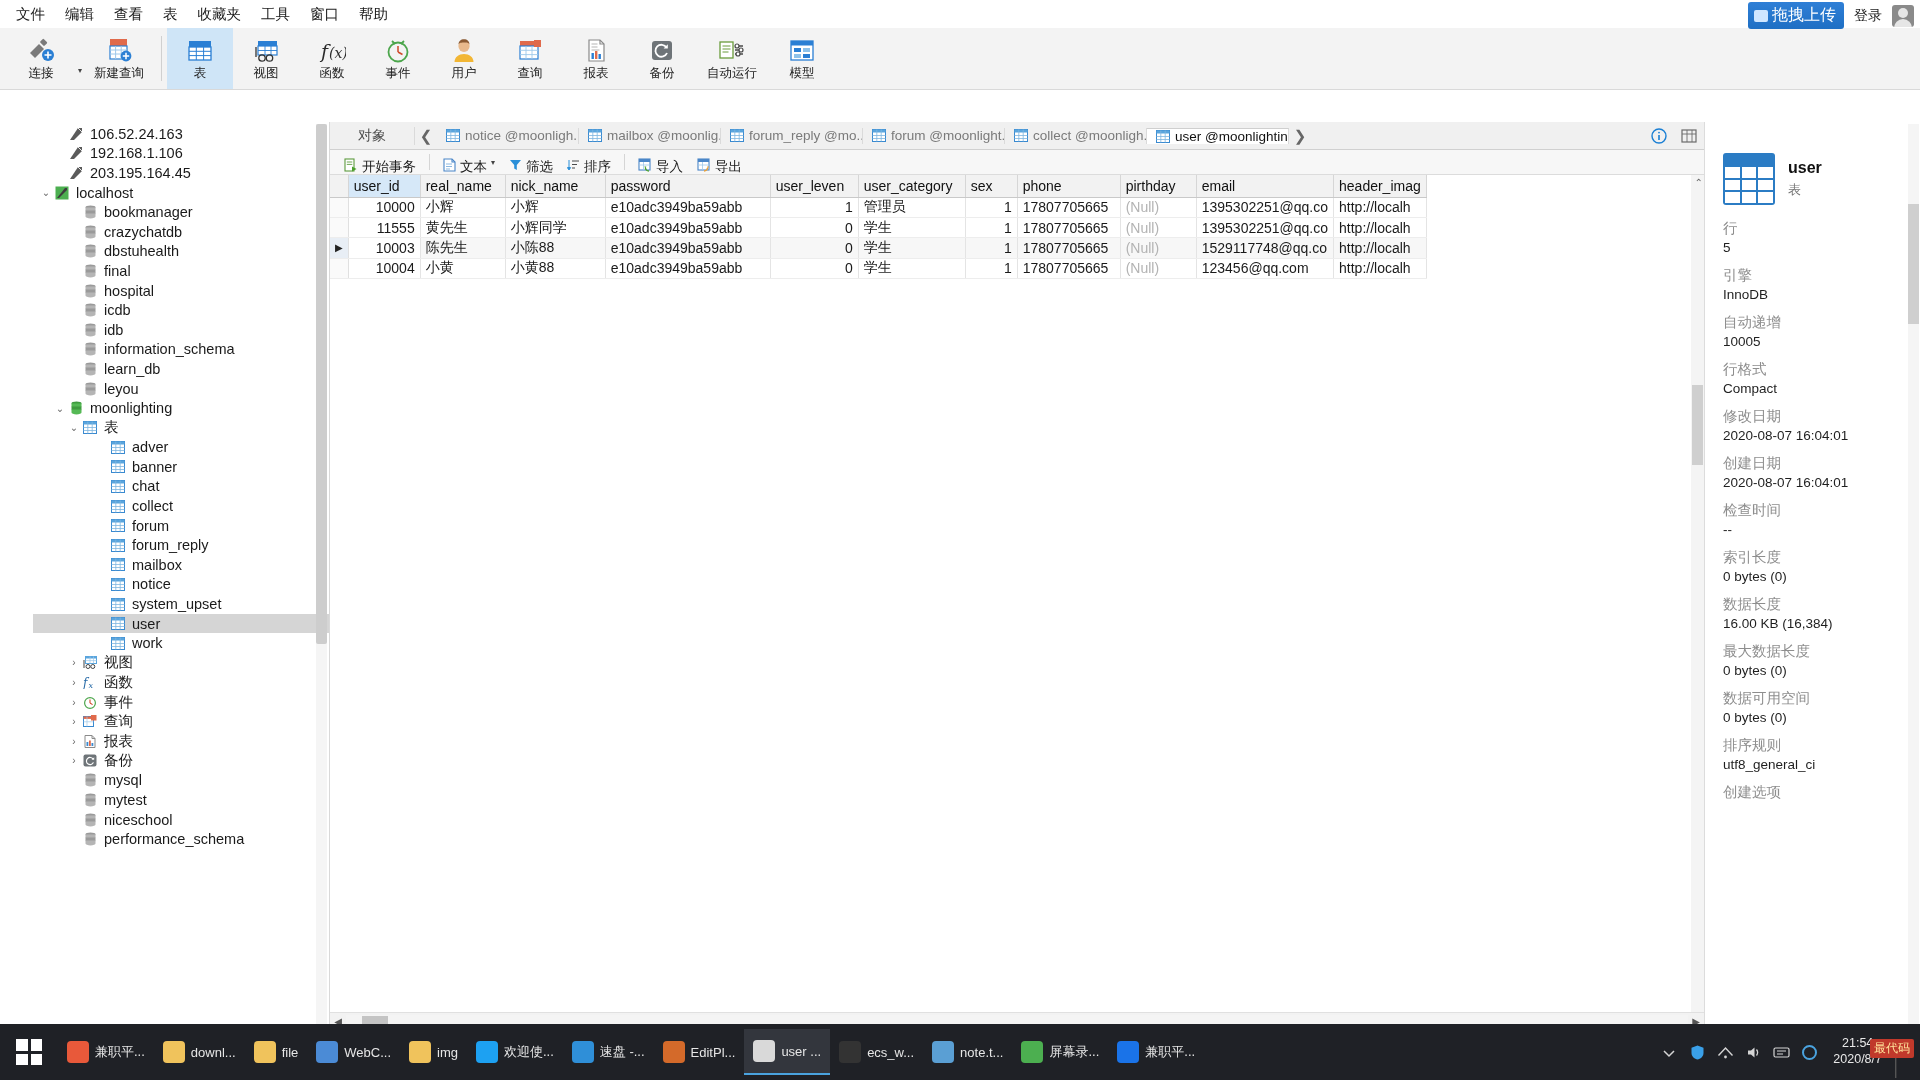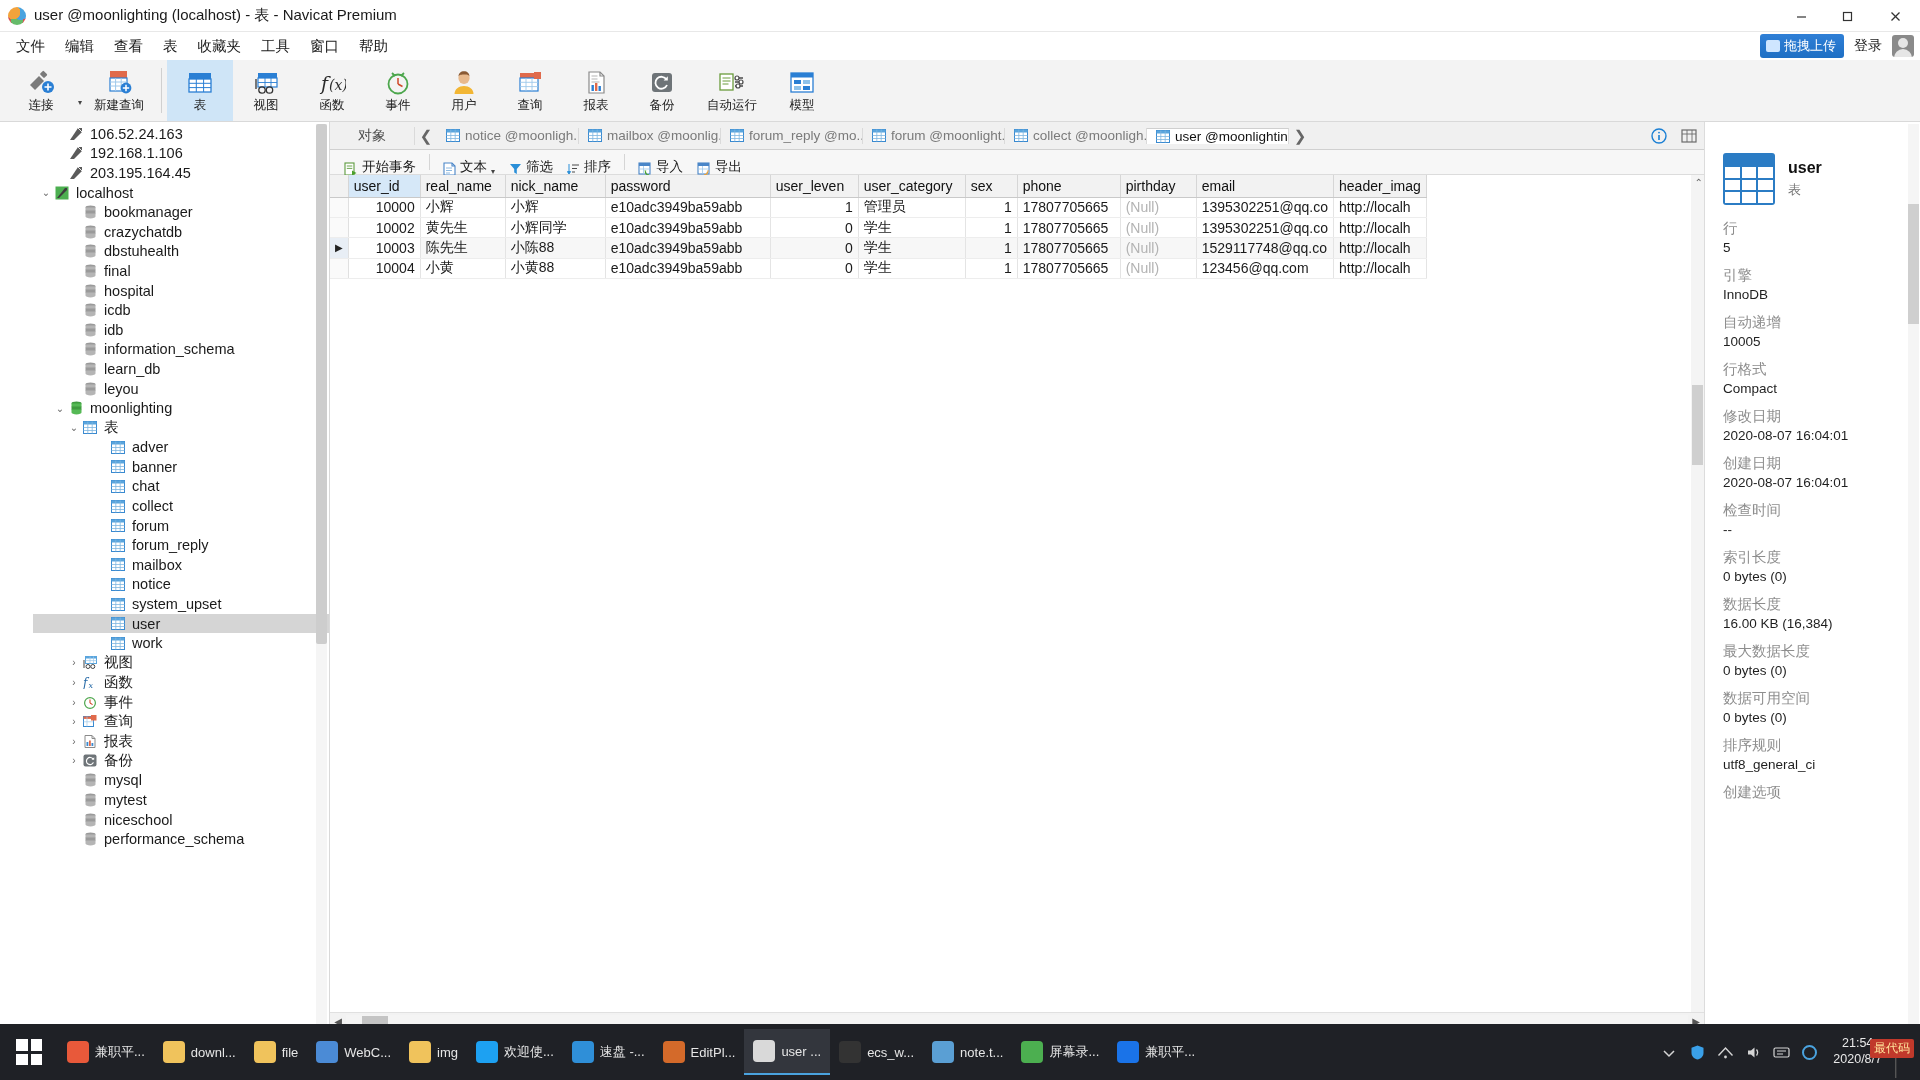--- a/index.html
+++ b/index.html
@@ -34,21 +34,21 @@
   .win-btn:last-child { width: 50px; }
 
   
   .menubar {
     height: 28px; background: #ffffff; display: flex; align-items: center;
     padding-left: 6px; position: relative;
   }
   .menu-item { padding: 3px 10px; font-size: 14.5px; color: #1a1a1a; white-space: nowrap; }
   .menu-right { position: absolute; right: 6px; top: 2px; display: flex; align-items: center; gap: 10px; }
   .capture-btn {
-    background: linear-gradient(#2f7fd6, #1e6fc4); color: #fff; font-size: 13px;
+    background: linear-gradient(#2f7fd6, #1e6fc4); color: #fff; font-size: 16px;
     border-radius: 3px; padding: 3px 8px 3px 6px; display: flex; align-items: center; gap: 4px;
     white-space: nowrap;
   }
   .capture-ico { width: 14px; height: 12px; background: #cfe6ff; border-radius: 2px; display:inline-block; }
   .login-text { font-size: 14px; color: #1a1a1a; }
   .login-avatar {
     width: 22px; height: 22px; border-radius: 3px; background: #8a8a8a;
     display: inline-block; position: relative; overflow: hidden;
   }
   .login-avatar::before{
@@ -119,21 +119,21 @@
     border-right: 1px solid #dadada; white-space: nowrap; max-width: 142px; overflow: hidden;
   }
   .tab.active { background: #ffffff; color: #111; border-top: 1px solid #cfcfcf; }
   .tab-right { margin-left: auto; display: flex; align-items: center; }
   .tabinfo { width: 30px; display:flex; align-items:center; justify-content:center; }
 
   .gridtoolbar {
     height: 25px; background: #f7f7f7; border-bottom: 1px solid #dcdcdc;
     display: flex; align-items: center; padding-left: 8px; gap: 2px;
   }
-  .gt-btn { display: flex; align-items: flex-end; gap: 4px; font-size: 13.5px; color: #1a1a1a; padding: 1px 6px; margin-top: 10px; }
+  .gt-btn { display: flex; align-items: flex-start; gap: 4px; font-size: 13.5px; color: #1a1a1a; padding: 1px 6px; margin-top: 10px; }
   .gt-sep { width: 1px; height: 16px; background: #d5d5d5; margin: 0 5px; }
 
   
   .gridwrap { flex: 1 1 auto; position: relative; background: #ffffff; overflow: hidden; }
   table.grid { border-collapse: collapse; table-layout: fixed; font-size: 14px; }
   table.grid th {
     background: #f2f2f2; font-weight: normal; text-align: left; color: #111;
     border-right: 1px solid #d6d6d6; border-bottom: 1px solid #c9c9c9;
     height: 22px; padding: 0 5px; overflow: hidden; white-space: nowrap;
   }
@@ -237,42 +237,20 @@
     background: #c0392b; padding: 1px 4px; border-radius: 2px;
   }
 
   svg { display: block; }
 </style>
 </head>
 <body>
 
 <div id="app">
 
-  <div class="titlebar">
-    <span class="app-logo"></span>
-    <span class="title-text">user @moonlighting (localhost) - 表 - Navicat Premium</span>
-    <div class="win-btns">
-      <div class="win-btn">
-        <svg width="13" height="13" viewBox="0 0 13 13">
-            <line x1="2" y1="7" x2="11" y2="7" stroke="#333" stroke-width="1.2"></line>
-          </svg>
-      </div>
-      <div class="win-btn">
-        <svg width="13" height="13" viewBox="0 0 13 13">
-            <rect x="2.5" y="2.5" width="8" height="8" fill="none" stroke="#333" stroke-width="1.2"></rect>
-          </svg>
-      </div>
-      <div class="win-btn">
-        <svg width="13" height="13" viewBox="0 0 13 13">
-            <line x1="2.5" y1="2.5" x2="10.5" y2="10.5" stroke="#333" stroke-width="1.3"></line>
-            <line x1="10.5" y1="2.5" x2="2.5" y2="10.5" stroke="#333" stroke-width="1.3"></line>
-          </svg>
-      </div>
-    </div>
-  </div>
 
   <div class="menubar">
     <div class="menu-item">文件</div>
     <div class="menu-item">编辑</div>
     <div class="menu-item">查看</div>
     <div class="menu-item">表</div>
     <div class="menu-item">收藏夹</div>
     <div class="menu-item">工具</div>
     <div class="menu-item">窗口</div>
     <div class="menu-item">帮助</div>
@@ -1030,21 +1008,21 @@
                 <td class="num " style="width: 88px;">1</td>
                 <td class="" style="width: 107px;">管理员</td>
                 <td class="num " style="width: 52px;">1</td>
                 <td class="" style="width: 103px;">17807705665</td>
                 <td class="nullv " style="width: 76px;">(Null)</td>
                 <td class="" style="width: 128px;">1395302251@qq.co</td>
                 <td class="" style="width: 84px;">http://localh</td>
               </tr>
               <tr class="">
                 <td class="rowmark"></td>
-                <td class="num " style="width: 72px;">10002</td>
+                <td class="num " style="width: 72px;">11555</td>
                 <td class="" style="width: 85px;">黄先生</td>
                 <td class="" style="width: 100px;">小辉同学</td>
                 <td class="" style="width: 165px;">e10adc3949ba59abb</td>
                 <td class="num " style="width: 88px;">0</td>
                 <td class="" style="width: 107px;">学生</td>
                 <td class="num " style="width: 52px;">1</td>
                 <td class="" style="width: 103px;">17807705665</td>
                 <td class="nullv " style="width: 76px;">(Null)</td>
                 <td class="" style="width: 128px;">1395302251@qq.co</td>
                 <td class="" style="width: 84px;">http://localh</td>

